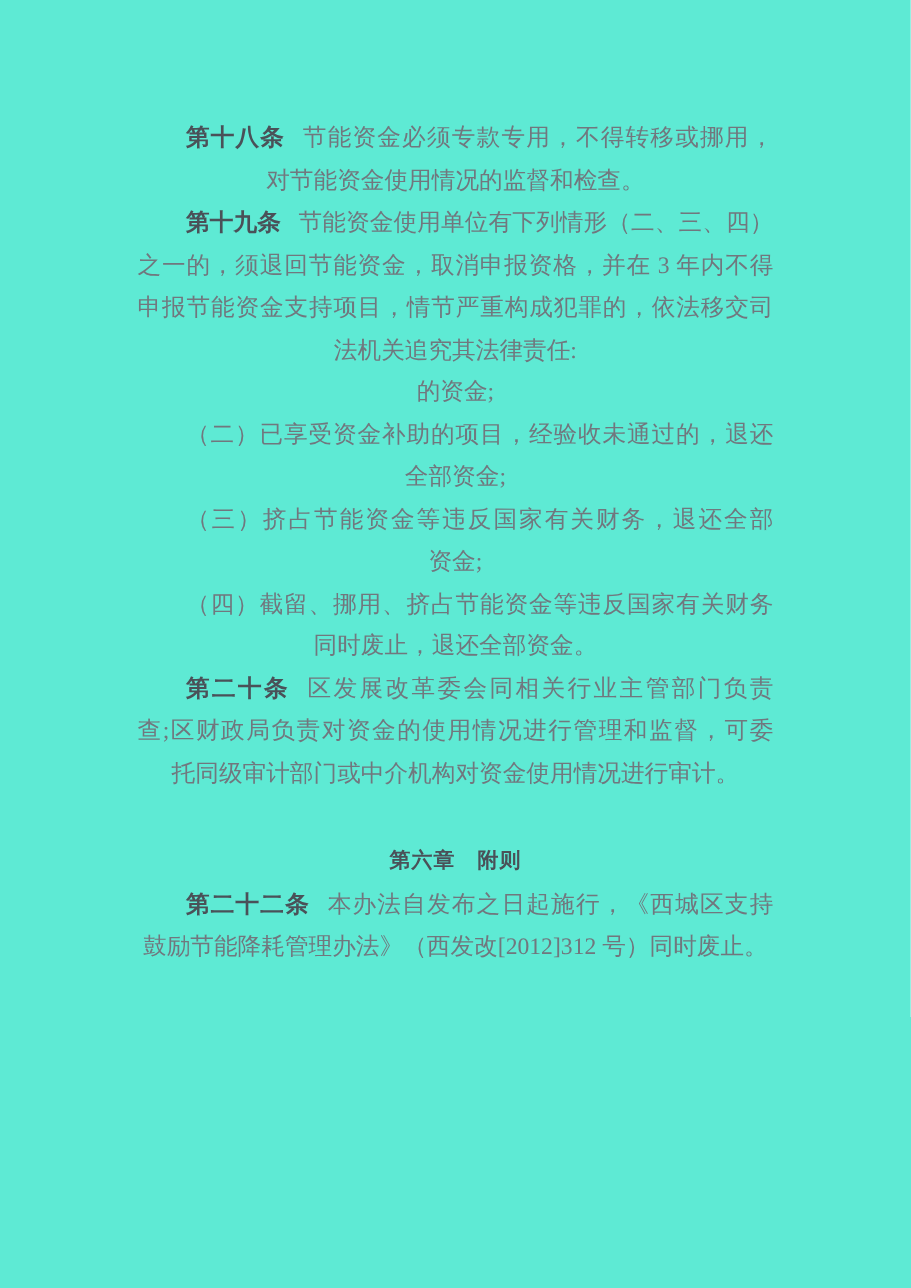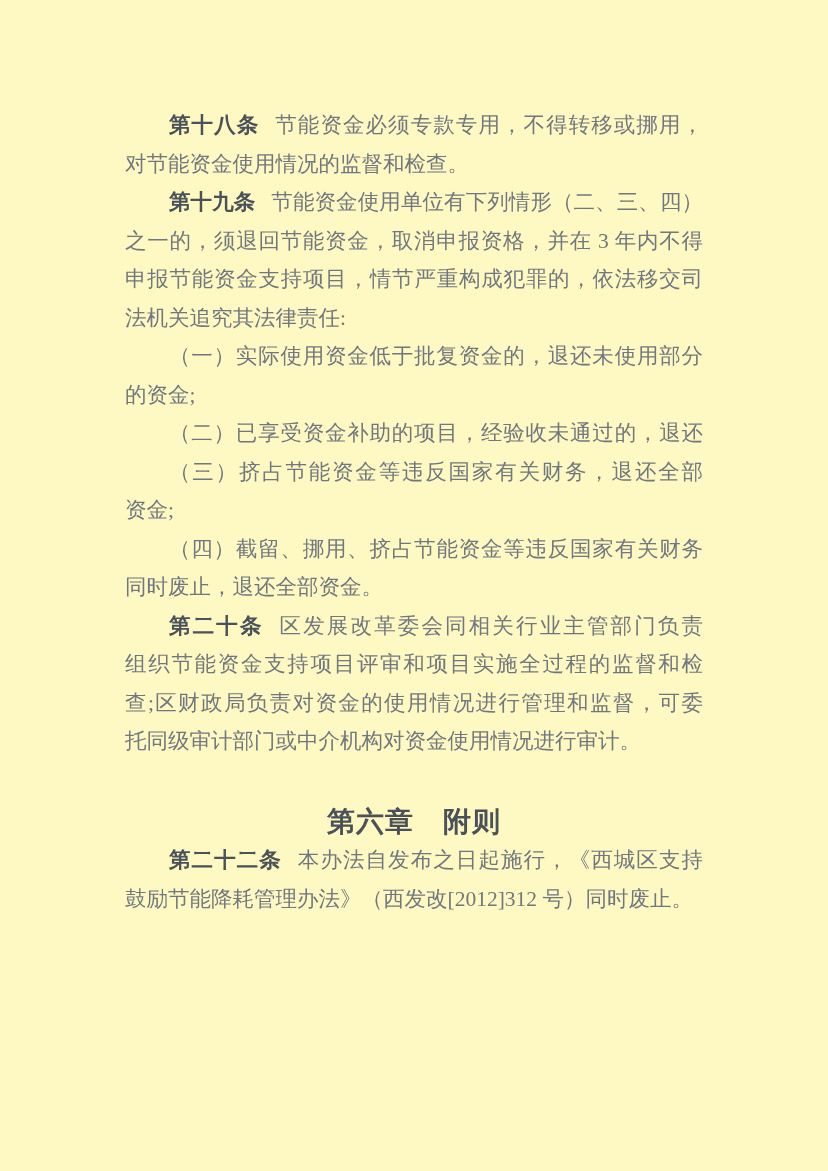--- a/index.html
+++ b/index.html
@@ -7,36 +7,36 @@
     padding: 0;
     width: 828px;
     height: 1171px;
     overflow: hidden;
     background: #ffffff;
   }
   .page {
     position: relative;
     width: 828px;
     height: 1171px;
-    background: #fef9c3;
+    background: #5eead4;
     font-family: "Liberation Serif", "DejaVu Serif", serif;
   }
   .doc-body {
     position: absolute;
     left: 125px;
     top: 106px;
     width: 578px;
     color: #71777e;
     font-size: 21.5px;
   }
   .line {
     height: 38.5px;
     line-height: 38.5px;
     white-space: nowrap;
-    text-align: left;
+    text-align: center;
   }
   .line.fill {
     text-align: justify;
     text-align-last: justify;
   }
   .line.first {
     text-indent: 44px;
   }
   .art {
     font-family: "Liberation Sans", "DejaVu Sans", sans-serif;
@@ -45,52 +45,51 @@
     margin-right: 16px;
   }
   .chapter {
     height: 38.5px;
     line-height: 38.5px;
     margin-top: 42px;
     text-align: center;
     text-align-last: center;
     font-family: "Liberation Sans", "DejaVu Sans", sans-serif;
     font-weight: 700;
-    font-size: 28px;
+    font-size: 19px;
     color: #4a5158;
     letter-spacing: 1px;
   }
 </style>
 </head>
 <body>
 
 <div class="page">
   <div class="doc-body">
 
     <div class="line first fill"><b class="art">第十八条</b><span>节能资金必须专款专用，不得转移或挪用，</span></div>
     <div class="line"><span>对节能资金使用情况的监督和检查。</span></div>
 
     <div class="line first fill"><b class="art">第十九条</b><span>节能资金使用单位有下列情形（二、三、四）</span></div>
     <div class="line fill"><span>之一的，须退回节能资金，取消申报资格，并在 3 年内不得</span></div>
     <div class="line fill"><span>申报节能资金支持项目，情节严重构成犯罪的，依法移交司</span></div>
     <div class="line"><span>法机关追究其法律责任:</span></div>
 
-    <div class="line first fill"><span>（一）实际使用资金低于批复资金的，退还未使用部分</span></div>
     <div class="line"><span>的资金;</span></div>
 
     <div class="line first fill"><span>（二）已享受资金补助的项目，经验收未通过的，退还</span></div>
+    <div class="line"><span>全部资金;</span></div>
 
     <div class="line first fill"><span>（三）挤占节能资金等违反国家有关财务，退还全部</span></div>
     <div class="line"><span>资金;</span></div>
 
     <div class="line first fill"><span>（四）截留、挪用、挤占节能资金等违反国家有关财务</span></div>
     <div class="line"><span>同时废止，退还全部资金。</span></div>
 
     <div class="line first fill"><b class="art">第二十条</b><span>区发展改革委会同相关行业主管部门负责</span></div>
-    <div class="line fill"><span>组织节能资金支持项目评审和项目实施全过程的监督和检</span></div>
     <div class="line fill"><span>查;区财政局负责对资金的使用情况进行管理和监督，可委</span></div>
     <div class="line"><span>托同级审计部门或中介机构对资金使用情况进行审计。</span></div>
 
     <div class="chapter">第六章　附则</div>
 
 
     <div class="line first fill"><b class="art">第二十二条</b><span>本办法自发布之日起施行，《西城区支持</span></div>
     <div class="line"><span>鼓励节能降耗管理办法》（西发改[2012]312 号）同时废止。</span></div>
 
   </div>

